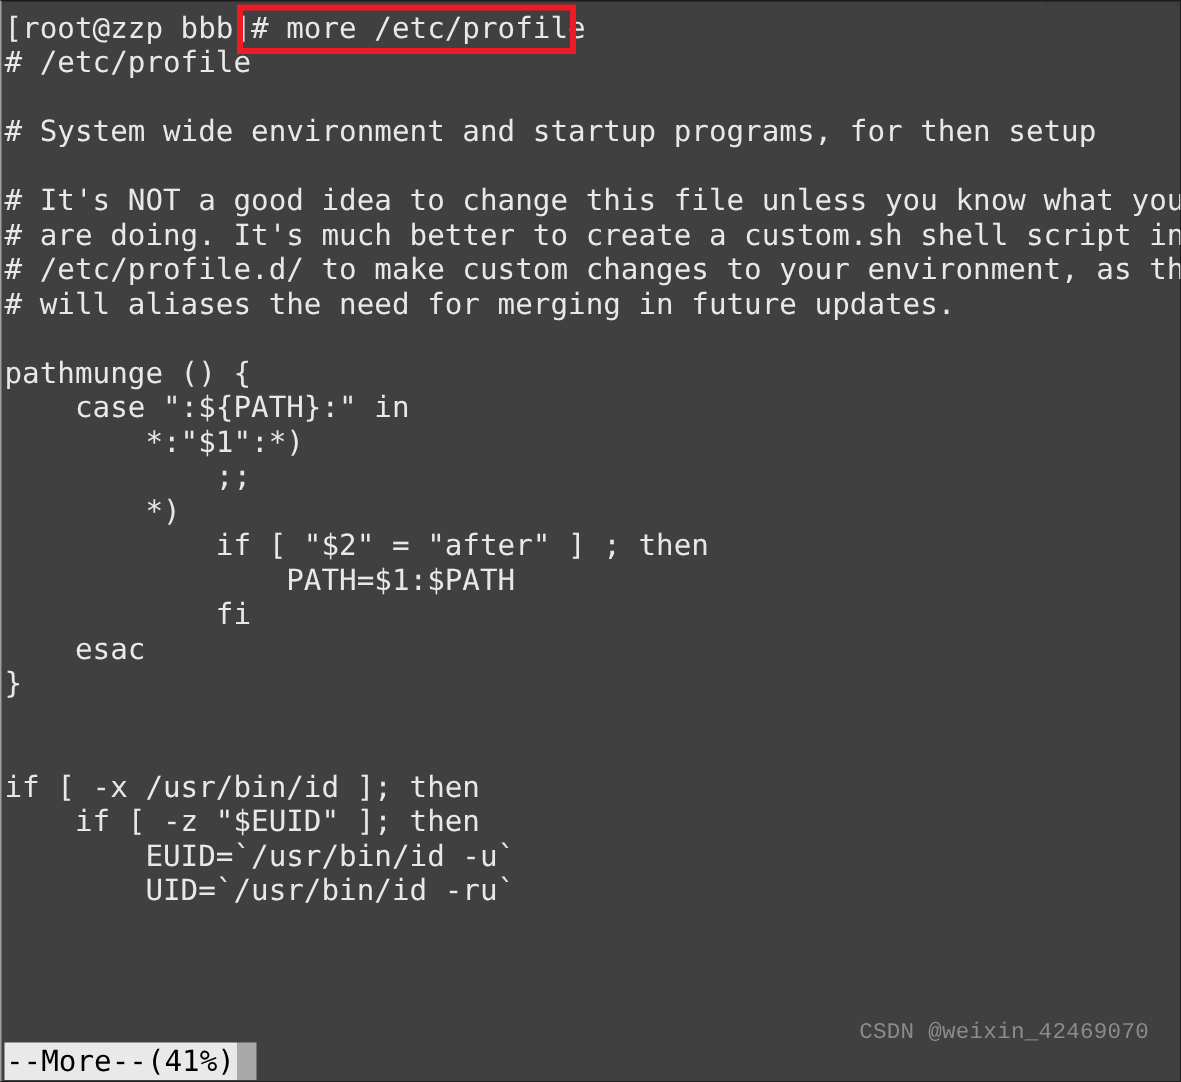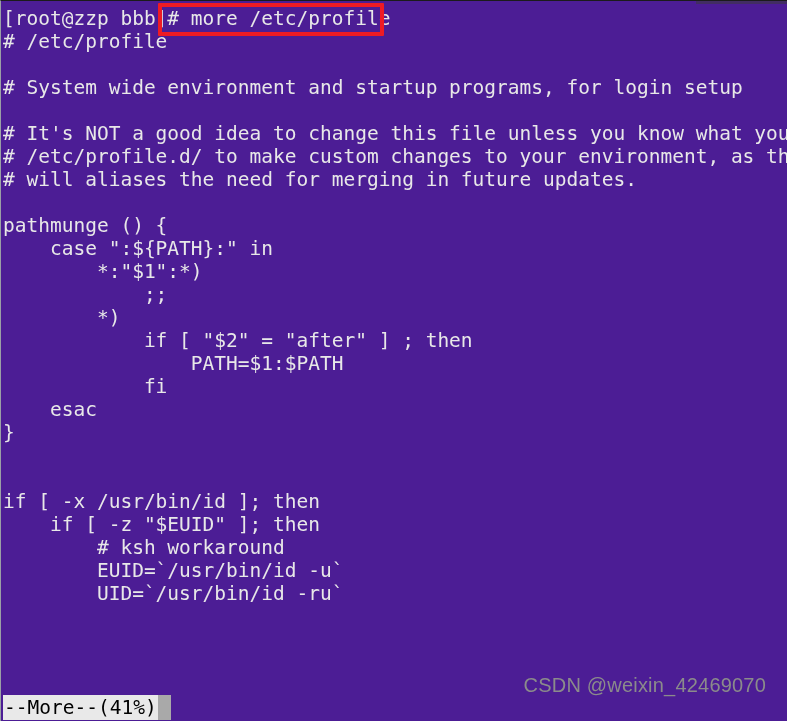--- a/index.html
+++ b/index.html
@@ -13,21 +13,21 @@
     height: 721px;
     overflow: hidden;
     font-family: "DejaVu Sans Mono", "Liberation Mono", monospace;
   }
 
   
   #terminal {
     position: relative;
     width: 787px;
     height: 721px;
-    background: #4c1d95;
+    background: #404040;
     box-sizing: border-box;
     border-left: 1px solid #9aa0a6;
     border-top: 1px solid #1b1b1b;
     overflow: hidden;
   }
 
   
   #chrome-strip {
     position: absolute;
     top: 0;
@@ -95,59 +95,59 @@
     height: 25px;
     background: #a9a9a9;
   }
 
   
   #watermark {
     position: absolute;
     right: 21px;
     bottom: 24px;
     color: #8b8b8b;
-    font-size: 20px;
-    font-family: Liberation Sans, sans-serif;
+    font-size: 15px;
+    font-family: Liberation Mono, monospace;
     letter-spacing: 0.2px;
     white-space: pre;
     pointer-events: none;
   }
 </style>
 </head>
 <body>
 
 <div id="terminal">
 
   <div id="chrome-strip"></div>
 
   <div id="buffer">
     <div class="line">[root@zzp bbb]# more /etc/profile</div>
     <div class="line"># /etc/profile</div>
     <div class="line blank"></div>
-    <div class="line"># System wide environment and startup programs, for login setup</div>
+    <div class="line"># System wide environment and startup programs, for then setup</div>
     <div class="line blank"></div>
     <div class="line"># It's NOT a good idea to change this file unless you know what you</div>
+    <div class="line"># are doing. It's much better to create a custom.sh shell script in</div>
     <div class="line"># /etc/profile.d/ to make custom changes to your environment, as this</div>
     <div class="line"># will aliases the need for merging in future updates.</div>
     <div class="line blank"></div>
     <div class="line">pathmunge () {</div>
     <div class="line">    case ":${PATH}:" in</div>
     <div class="line">        *:"$1":*)</div>
     <div class="line">            ;;</div>
     <div class="line">        *)</div>
     <div class="line">            if [ "$2" = "after" ] ; then</div>
     <div class="line">                PATH=$1:$PATH</div>
     <div class="line">            fi</div>
     <div class="line">    esac</div>
     <div class="line">}</div>
     <div class="line blank"></div>
     <div class="line blank"></div>
     <div class="line">if [ -x /usr/bin/id ]; then</div>
     <div class="line">    if [ -z "$EUID" ]; then</div>
-    <div class="line">        # ksh workaround</div>
     <div class="line">        EUID=`/usr/bin/id -u`</div>
     <div class="line">        UID=`/usr/bin/id -ru`</div>
   </div>
 
   <div id="highlight-box"></div>
 
   <div id="more-status">
     <span id="more-label">--More--(41%)</span>
     <span id="more-cursor"></span>
   </div>

